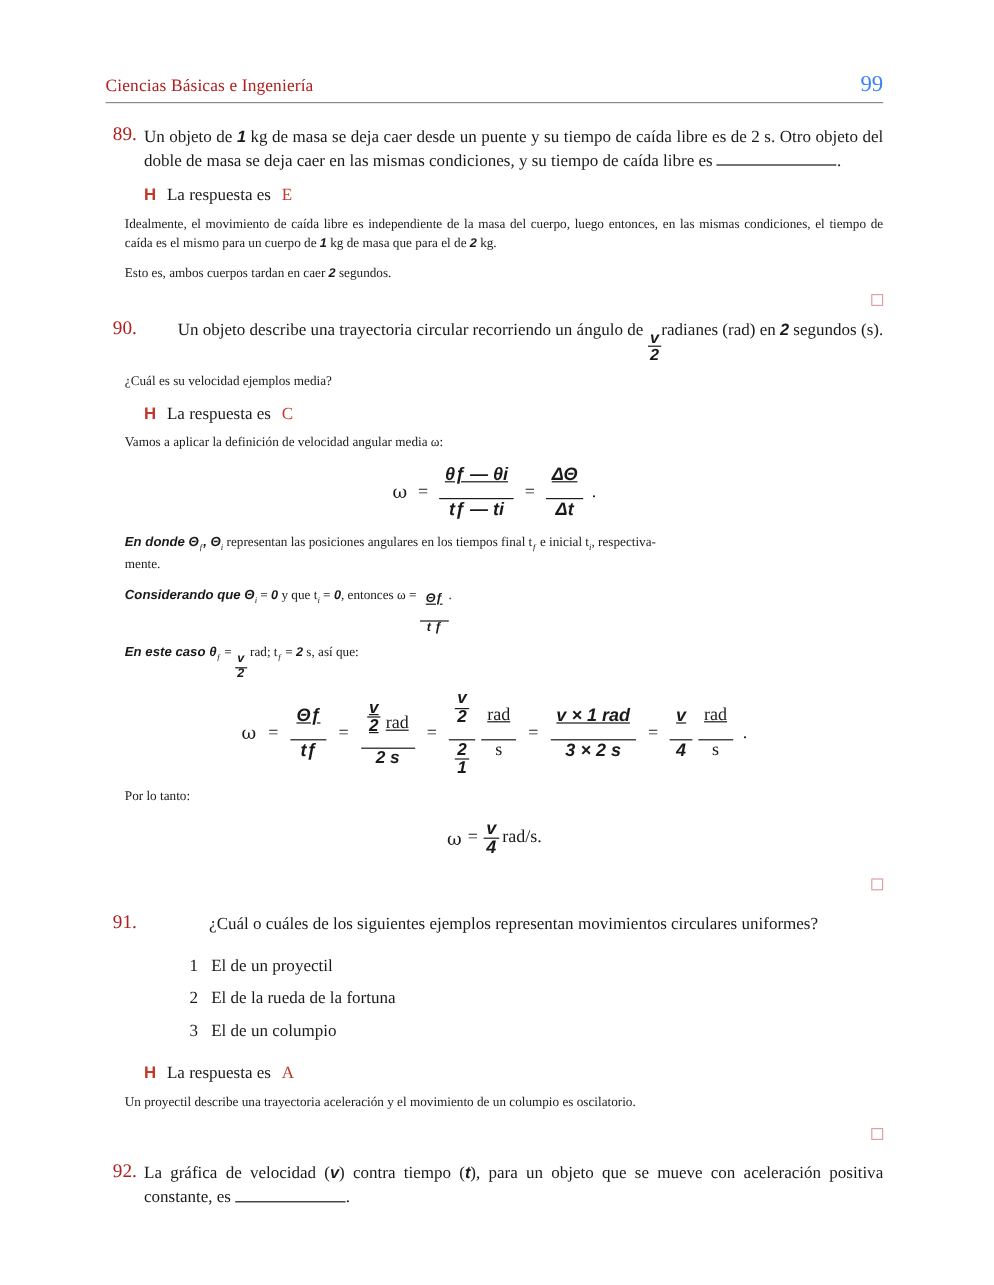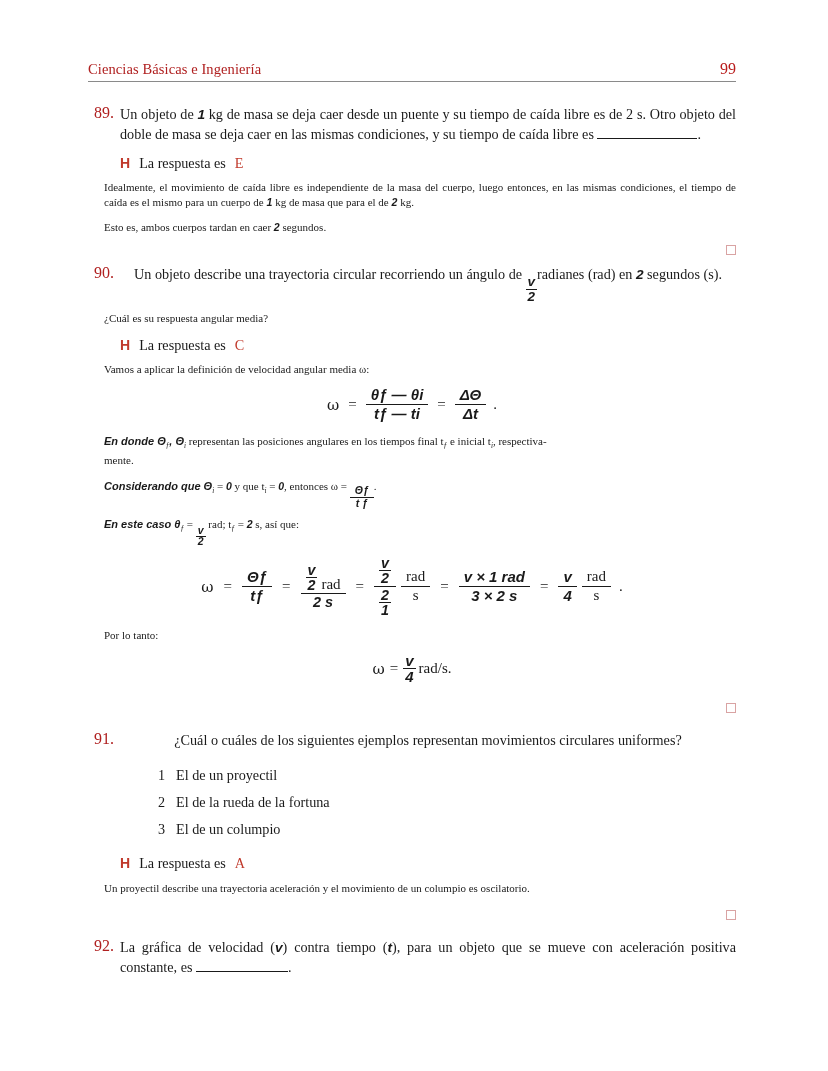--- a/index.html
+++ b/index.html
@@ -33,22 +33,22 @@
     justify-content: space-between;
     border-bottom: 1.1px solid #8a8a8a;
     padding-bottom: 3px;
   }
   .runhead .title {
     font-size: 14.5px;
     color: #b02020;
     letter-spacing: .1px;
   }
   .runhead .folio {
-    font-size: 16px;
-    color: #b91c1c;
+    font-size: 19px;
+    color: #3b82f6;
   }
 
   
   .col {
     position: absolute;
     left: 88px;
     top: 104px;
     width: 648px;
   }
 
@@ -198,21 +198,21 @@
   }
   .unit { font-family: "Liberation Serif", serif; font-style: normal; }
 
   .cfrac {
     display: inline-flex;
     flex-direction: column;
     align-items: center;
     line-height: 1.05;
     vertical-align: middle;
   }
-  .cfrac .top { border-bottom: 1.4px solid #1a1a1a; padding: 0 5px 1px 5px; }
+  .cfrac .top { border-bottom: 1.4px solid #1a1a1a; padding: 0 5px 11px 5px; text-decoration: underline; }
   .cfrac .bot { padding: 1px 5px 0 5px; }
 </style>
 </head>
 <body>
 
 <div class="page">
 
   <div class="runhead">
     <div class="title">Ciencias Básicas e Ingeniería</div>
     <div class="folio">99</div>
@@ -250,31 +250,31 @@
         </p>
       </div>
 
       <div class="endmark">
         <span class="sq"></span>
       </div>
     </div>
 
     <div class="item" style="margin-top:4px;">
       <div class="num">90.</div>
-      <div class="stem noj" style="text-align:center;">
+      <div class="stem noj" style="text-align:right;">
         <span>Un objeto describe una trayectoria circular recorriendo un ángulo de</span>
         <span class="tfrac">
           <span class="nu">v</span>
           <span class="de">2</span>
         </span><span>radianes (rad) en</span>
         <span class="bi">2</span>
         <span>segundos (s).</span>
       </div>
       <div class="body noj" style="margin-top:8px;">
-        <p class="tight">¿Cuál es su respuesta angular media?</p>
+        <p class="tight">¿Cuál es su velocidad ejemplos media?</p>
       </div>
 
       <div class="answer">
         <span class="hmark">H</span>
         <span>La respuesta es</span>
         <span class="ansletter">C</span>
       </div>
 
       <div class="body noj">
         <p class="tight">Vamos a aplicar la definición de velocidad angular media ω:</p>

